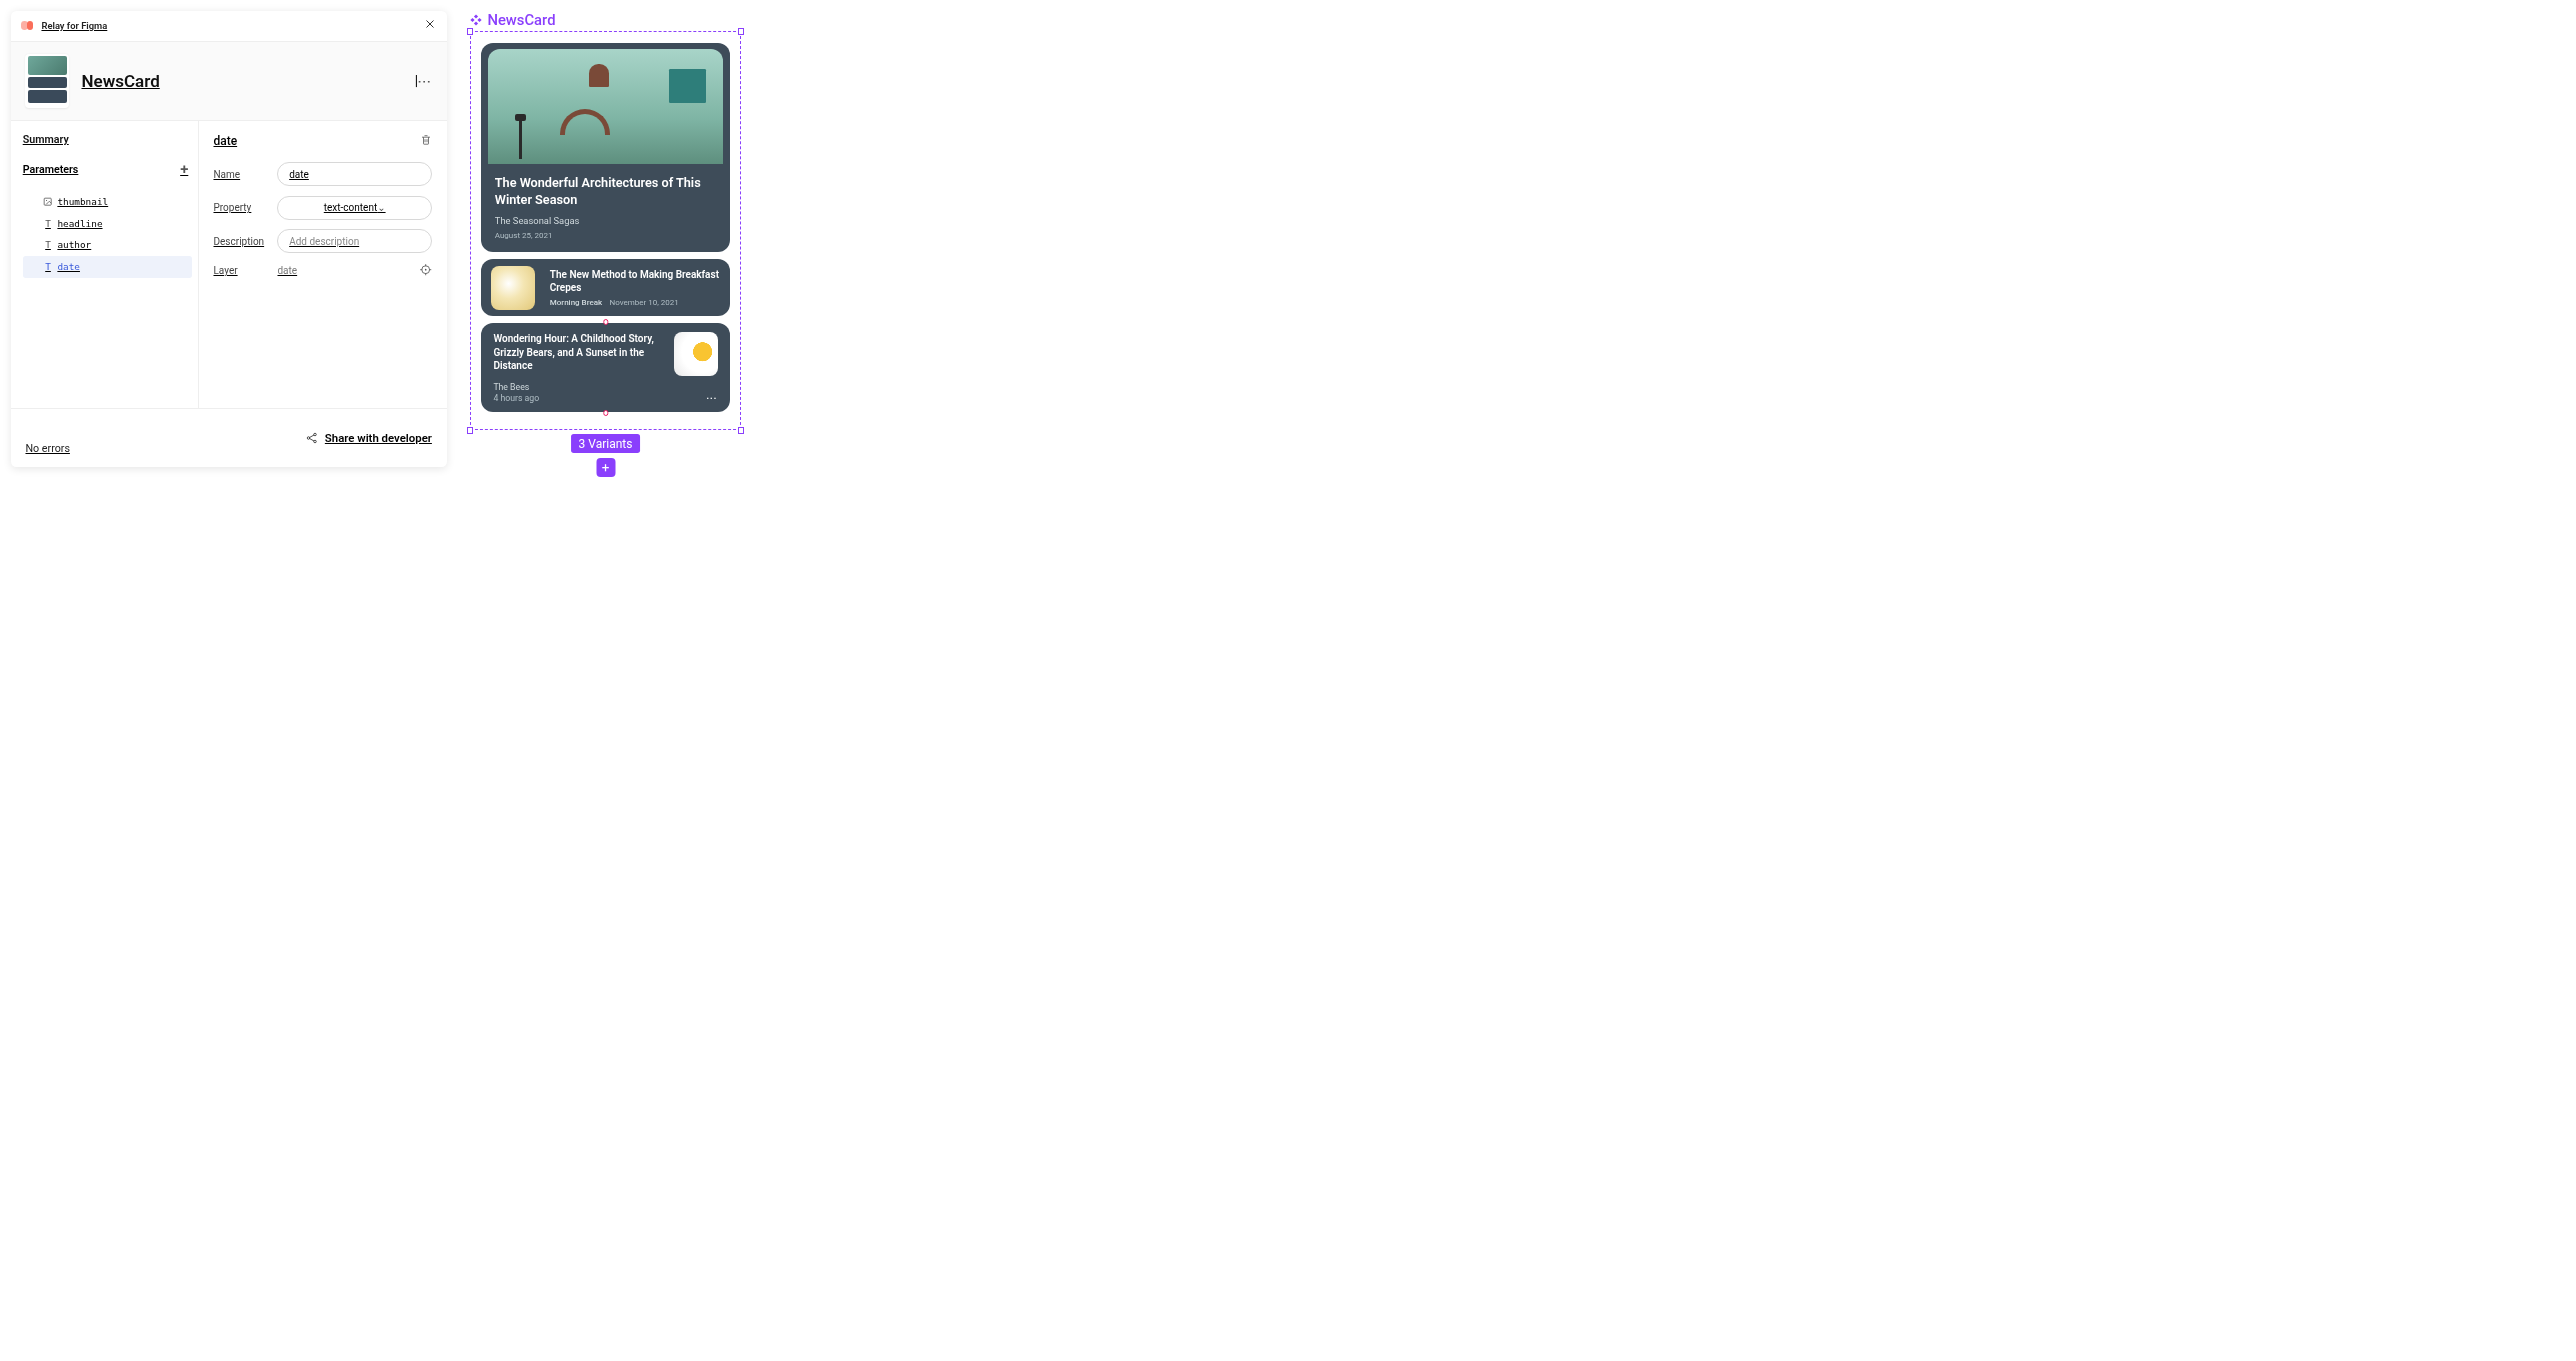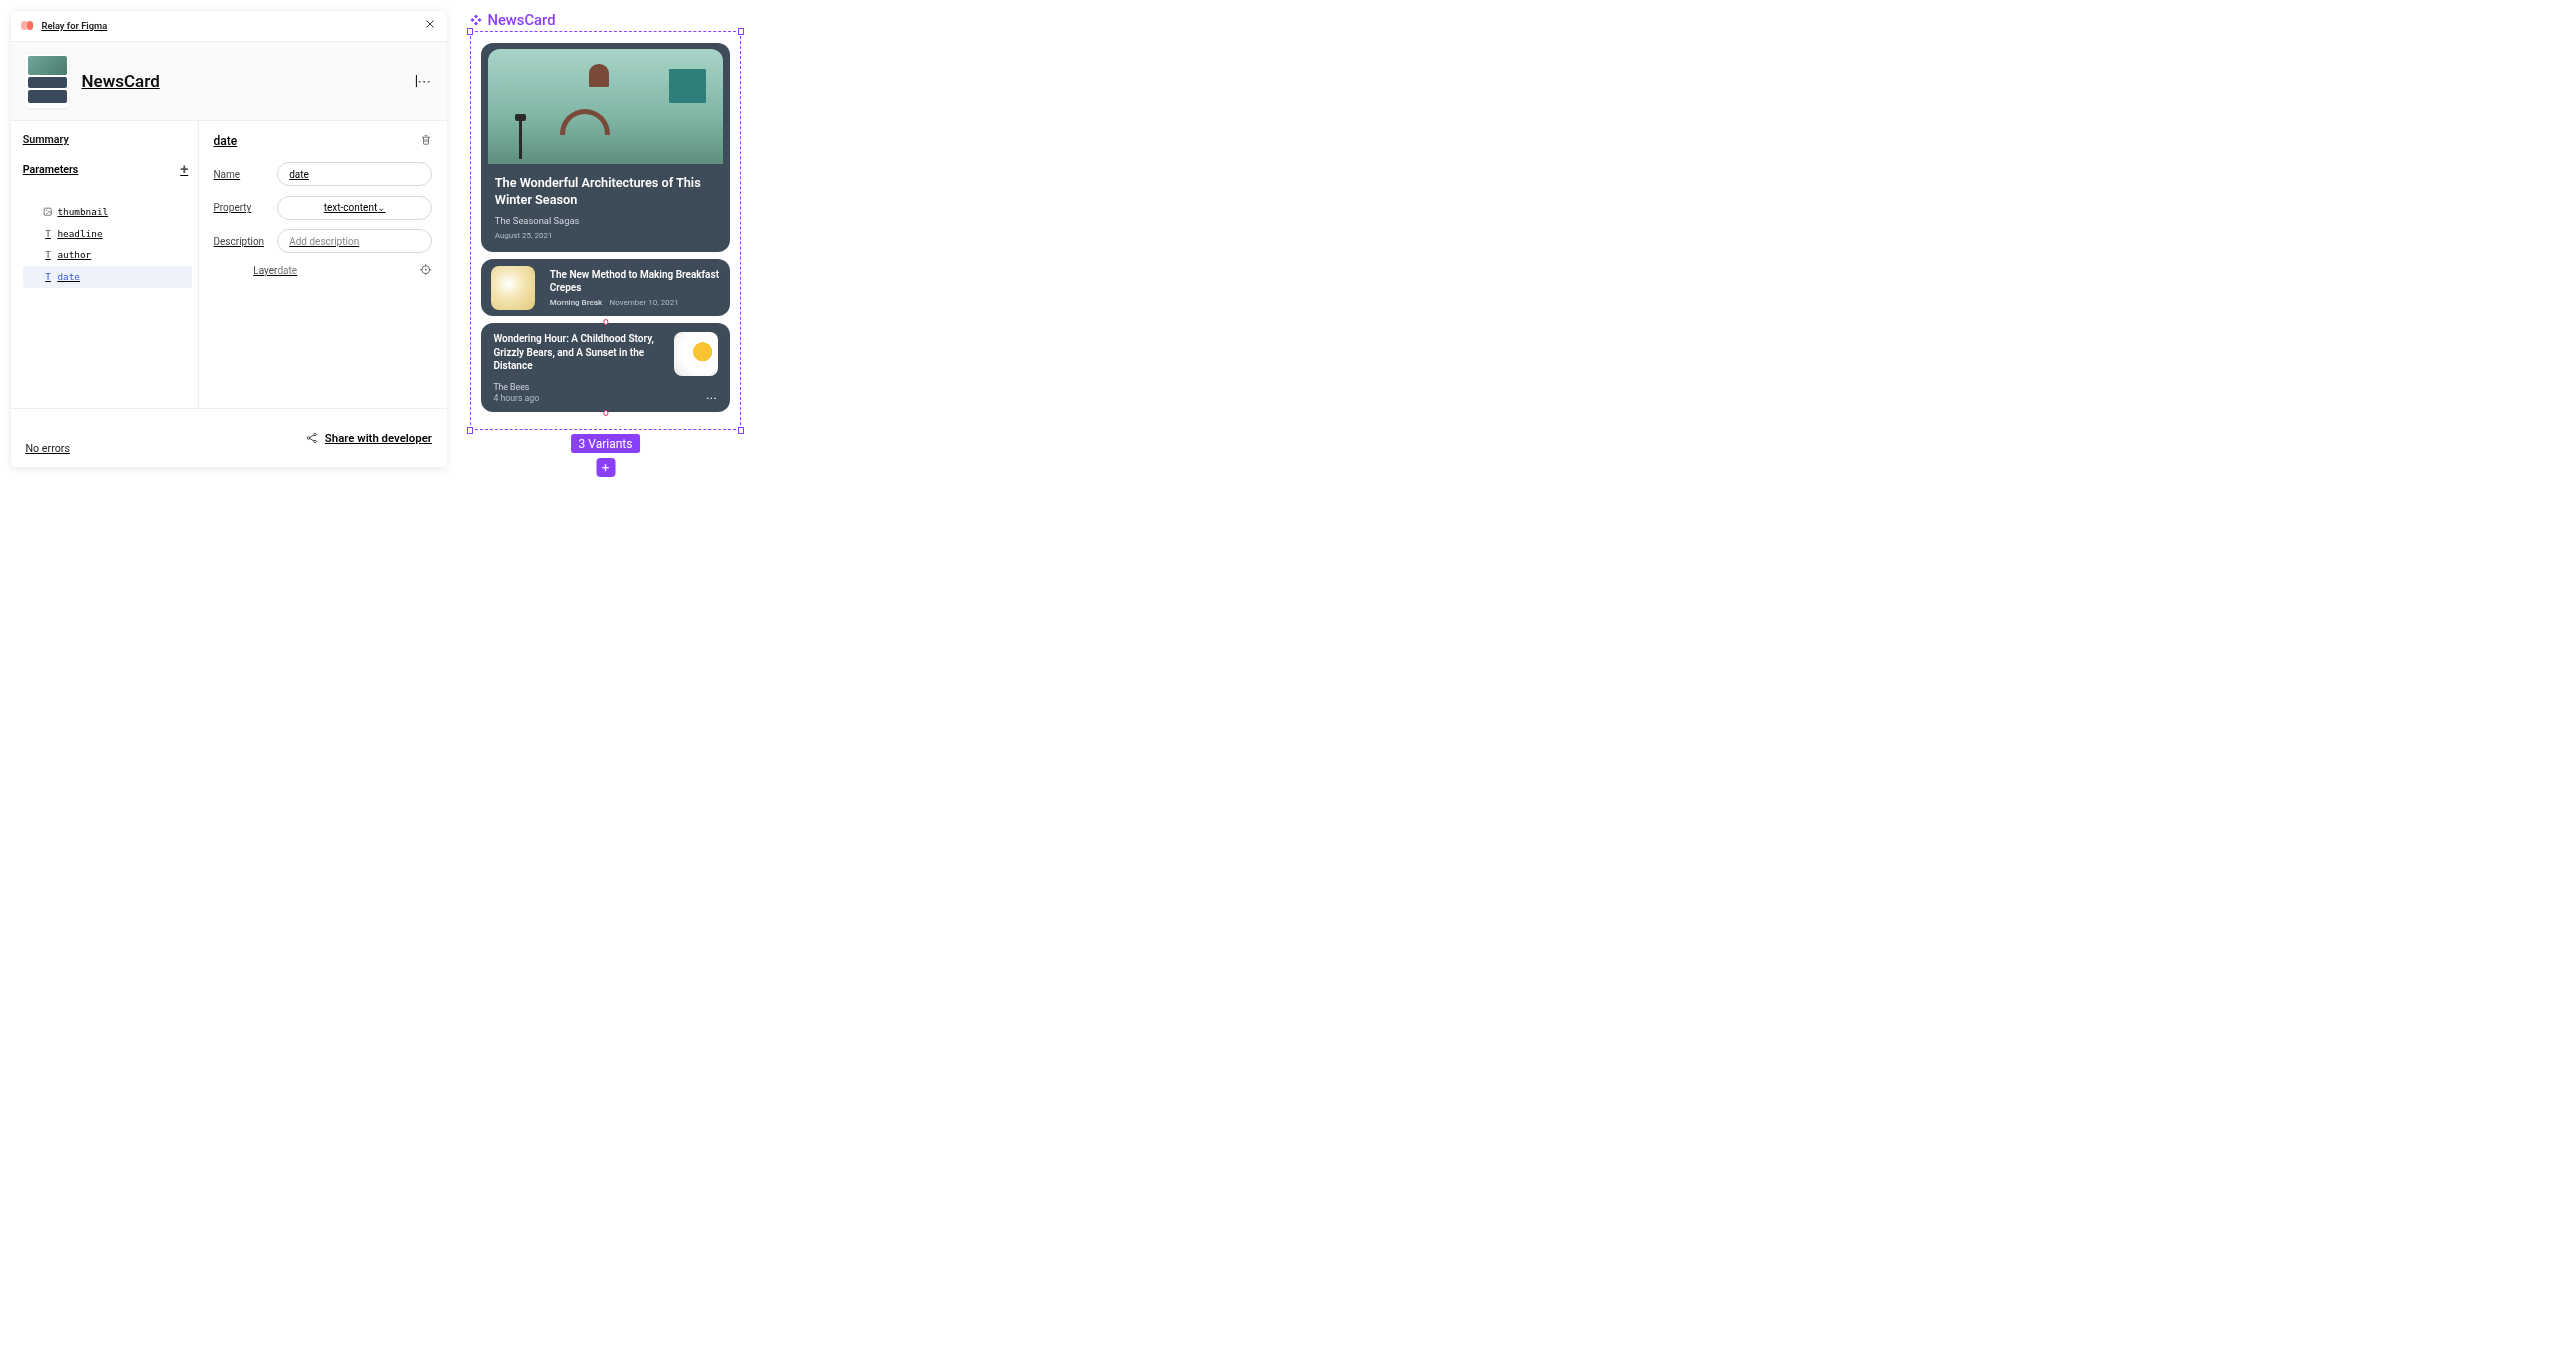--- a/index.html
+++ b/index.html
@@ -21,41 +21,41 @@
 .thumb-prev { width: 44px; height: 54px; background: #fff; border-radius: 4px; padding: 2.7px; display: flex; flex-direction: column; gap: 2px; box-shadow: 0 0.7px 2px rgba(0,0,0,.08); }
 .thumb-prev .img { height: 19px; border-radius: 2px; background: linear-gradient(135deg,#6fa89b 0%,#4a7a6e 100%); }
 .thumb-prev .row { height: 10.7px; border-radius: 2px; background: #3a4a5a; }
 .thumb-prev .rowb { height: 13.4px; border-radius: 2px; background: #3a4a5a; }
 .component-name { font-size: 17px; font-weight: 600; margin-left: 12px; color: #111; }
 .kebab { margin-left: auto; font-size: 13.4px; letter-spacing: -1.3px; color: #555; cursor: pointer; writing-mode: vertical-lr; }
 
 .panel-mid { display: flex; flex: 1 1 auto; min-height: 0; }
 .left-col { width: 188px; border-right: 0.7px solid #eee; padding: 12px 5.4px 0 12px; }
 .summary-link { font-size: 10.7px; font-weight: 600; color: #111; margin-bottom: 14.8px; }
-.params-head { display: flex; align-items: center; margin-bottom: 22px; }
+.params-head { display: flex; align-items: center; margin-bottom: 12px; }
 .params-head span { font-size: 10.7px; font-weight: 600; }
 .params-head .plus { margin-left: auto; font-size: 14.8px; color: #555; cursor: pointer; padding-right: 4px; }
 .param-row { display: flex; align-items: center; gap: 4px; padding: 5.4px 5.4px 5.4px 20px; font-family: "Menlo","Consolas",monospace; font-size: 9.4px; border-radius: 2.7px; cursor: pointer; }
 .param-row.selected { background: #eef2fb; color: #3b5bdb; }
 .param-row .ico { width: 10.7px; display: inline-flex; justify-content: center; color: #555; }
 .param-row.selected .ico { color: #3b5bdb; }
 
 .right-col { flex: 1; padding: 12px 14.8px 0 14.8px; }
 .rc-head { display: flex; align-items: center; margin-bottom: 13.4px; }
 .rc-head h3 { font-size: 12px; font-weight: 500; }
 .rc-head .trash { margin-left: auto; cursor: pointer; }
 .rc-head .trash svg { width: 12px; height: 13.4px; }
 .form-row { display: flex; align-items: center; margin-bottom: 9.4px; }
 .form-row label { width: 64px; font-size: 10px; color: #444; }
 .inp, .sel { flex: 1; height: 24px; border: 0.7px solid #d8d8d8; border-radius: 12px; padding: 0 10.7px; font-size: 10px; display: flex; align-items: center; background: #fff; }
 .sel { justify-content: center; cursor: pointer; }
 .sel .chev { color: #555; }
 .inp[data-placeholder] { color: #888; }
 .layer-row { display: flex; align-items: center; }
-.layer-row label { width: 64px; font-size: 10px; color: #444; text-align: right; }
+.layer-row label { width: 64px; font-size: 10px; color: #444; }
 .layer-val { flex: 1; font-size: 10px; color: #777; }
 .target-btn { cursor: pointer; }
 .target-btn svg { width: 13.4px; height: 13.4px; }
 
 .panel-foot { border-top: 0.7px solid #eee; display: flex; align-items: center; padding: 12px 14.8px; }
 .errs { font-size: 10.7px; color: #222; margin-top: 21px; }
 .share { margin-left: auto; display: flex; align-items: center; gap: 6.7px; font-size: 11.4px; font-weight: 600; cursor: pointer; }
 
 
 .canvas { position: absolute; left: 470px; top: 10.7px; }

